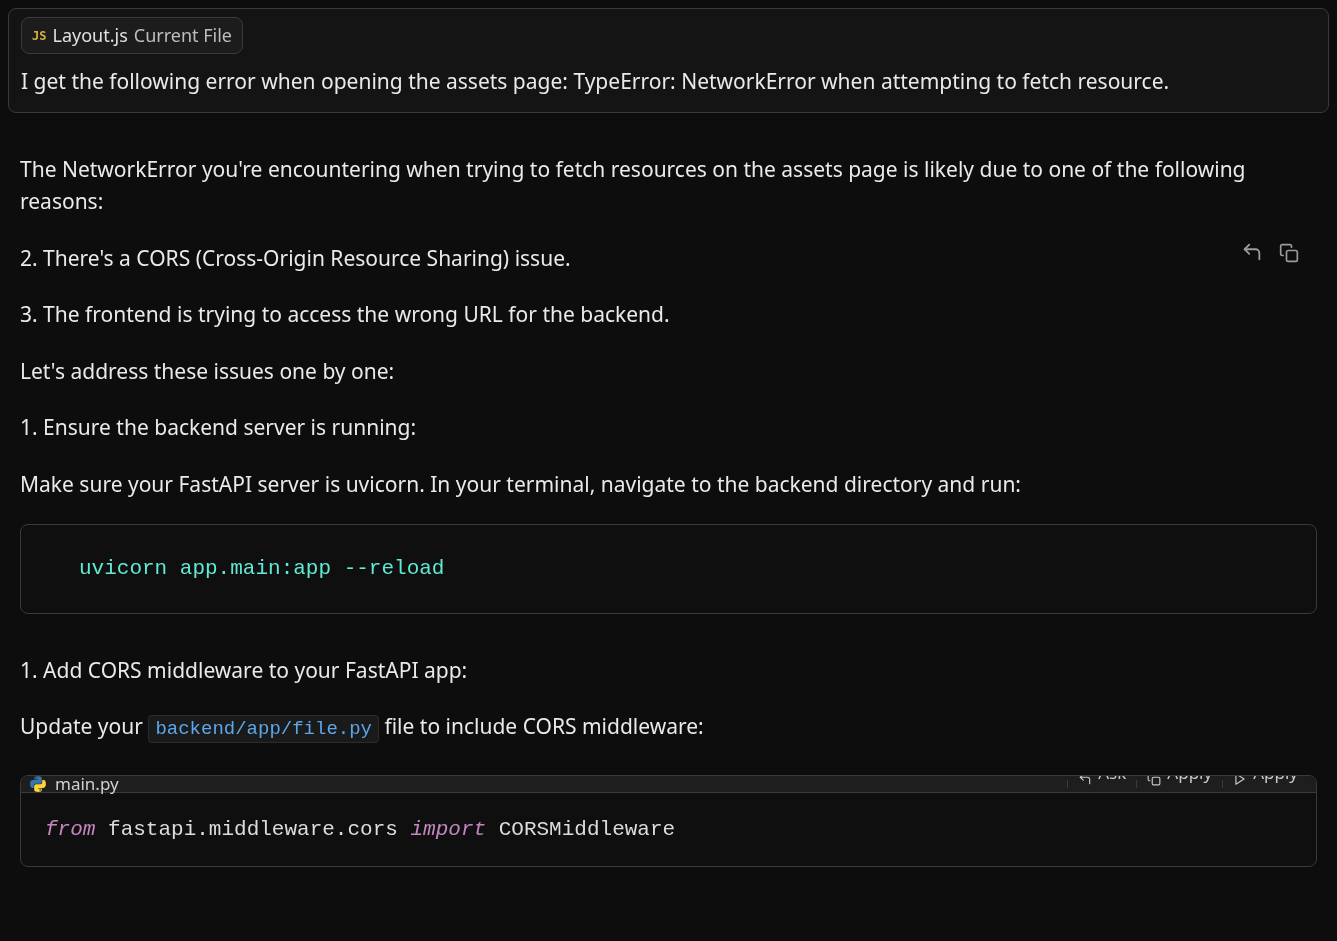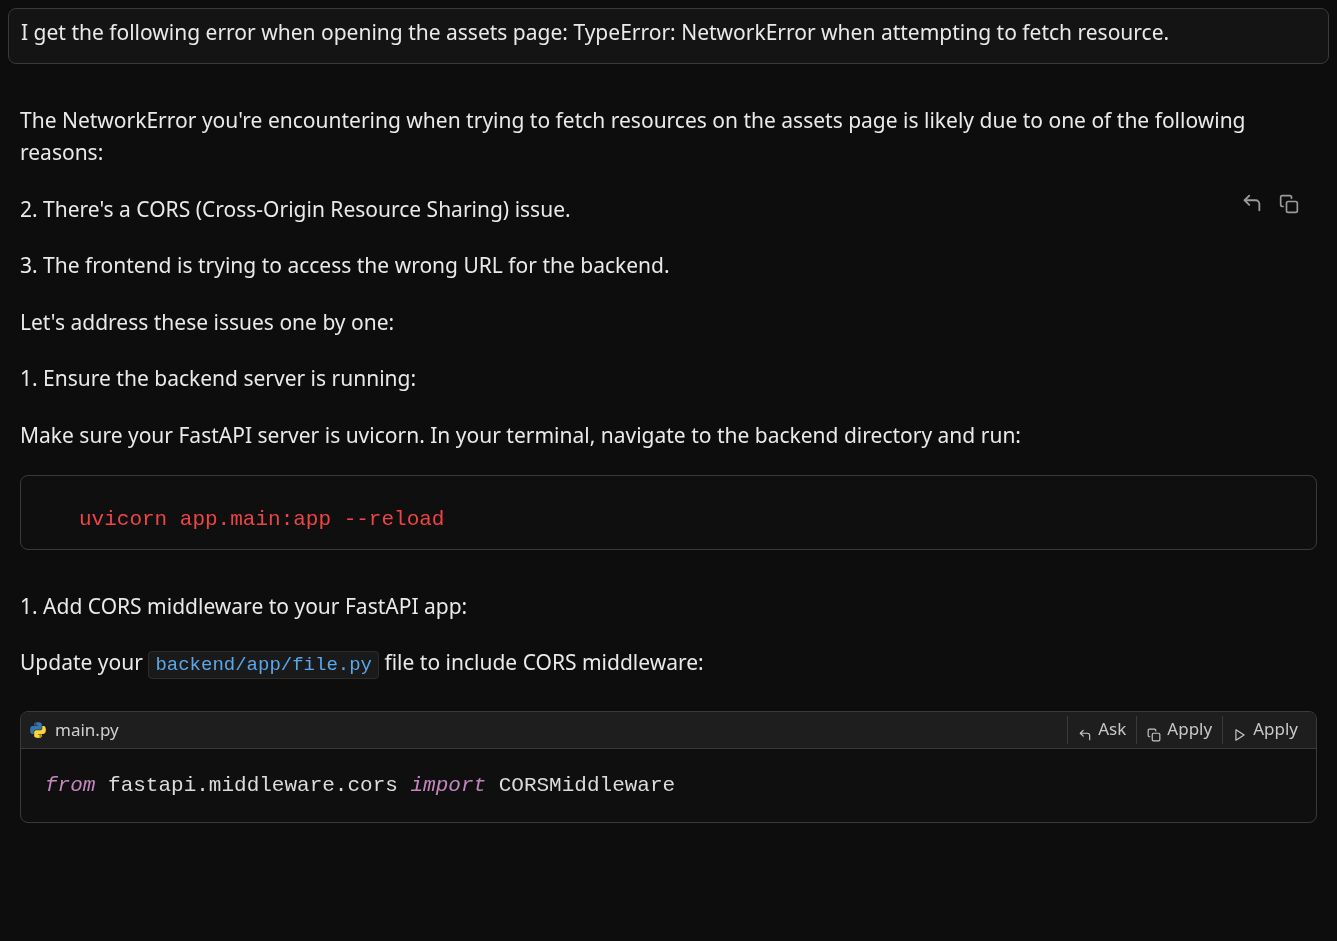--- a/index.html
+++ b/index.html
@@ -66,41 +66,41 @@
     color: #5aa7ea;
     background: #1a1a1a;
     border: 1px solid #2c2c2c;
     padding: 2px 6px;
     border-radius: 4px;
     font-size: 19px;
   }
   .code-block {
     border: 1px solid #3a3a3a;
     border-radius: 8px;
-    padding: 28px 28px 13px 58px;
+    padding: 28px 28px 28px 58px;
     font-family: Consolas, "Courier New", monospace;
     font-size: 21px;
-    color: #ef4444;
+    color: #5eead4;
     margin-bottom: 40px;
     background: #0f0f0f;
   }
   .code-panel {
     border: 1px solid #3a3a3a;
     border-radius: 8px;
     background: #0f0f0f;
     margin-top: 30px;
     overflow: hidden;
   }
   .code-panel-header {
     display: flex;
     align-items: center;
     background: #1e1e1e;
     border-bottom: 1px solid #3a3a3a;
     padding: 4px 8px;
-    height: 37px;
+    height: 17px;
   }
   .code-panel-header .py-icon {
     display: inline-flex;
     align-items: center;
   }
   .code-panel-header .filename {
     color: #d0d0d0;
     font-size: 17px;
     margin-left: 8px;
   }
@@ -131,20 +131,25 @@
     top: 88px;
     display: flex;
     gap: 16px;
   }
   .float-actions svg { cursor: pointer; }
 </style>
 </head>
 <body>
 
 <div class="user-msg">
+  <div class="file-chip">
+    <span class="js-icon">JS</span>
+    <span class="file-name">Layout.js</span>
+    <span class="tag">Current File</span>
+  </div>
   <div class="user-text">I get the following error when opening the assets page: TypeError: NetworkError when attempting to fetch resource.</div>
 </div>
 
 <div class="response">
 
   <div class="float-actions">
     <span>
       <svg width="22" height="22" viewBox="0 0 24 24" fill="none" stroke="#9b9b9b" stroke-width="2" stroke-linecap="round" stroke-linejoin="round">
           <polyline points="9 14 4 9 9 4"></polyline>
           <path d="M20 20v-7a4 4 0 0 0-4-4H4"></path>

